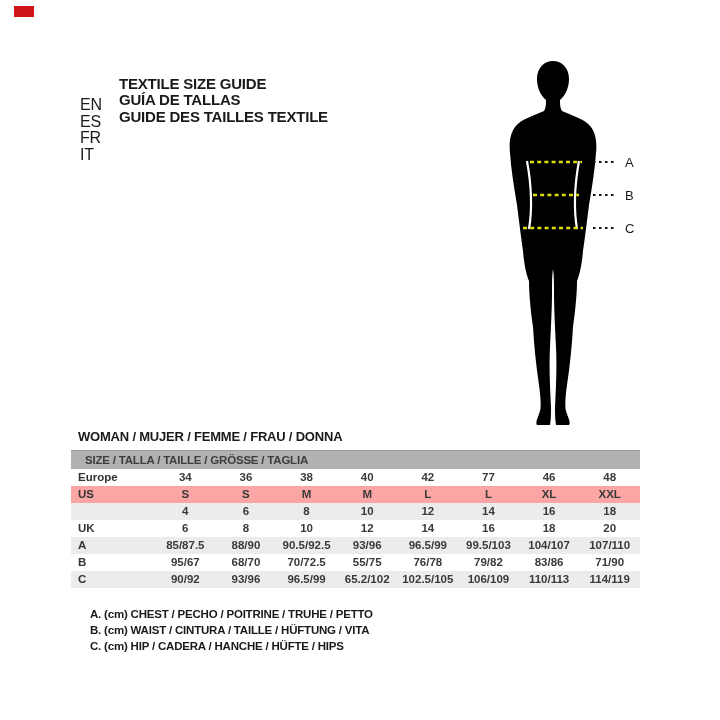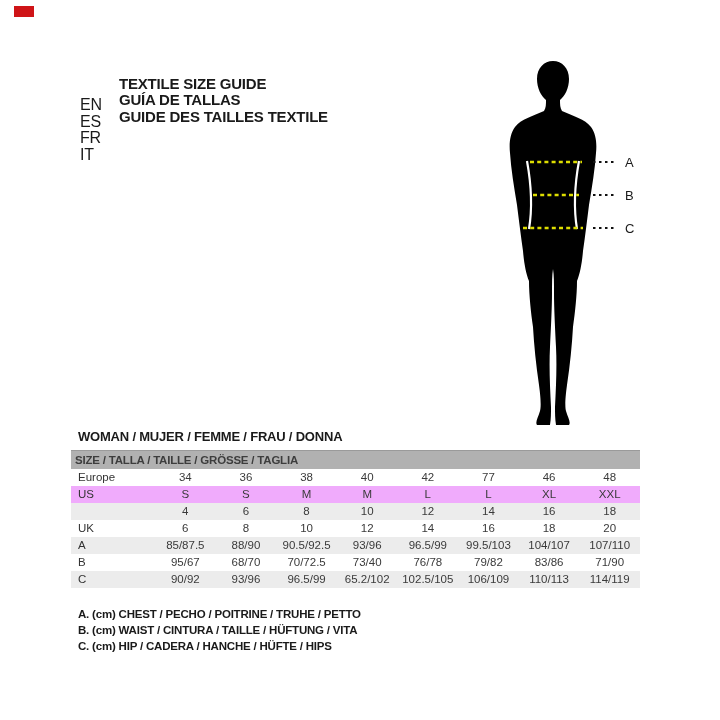--- a/index.html
+++ b/index.html
@@ -12,29 +12,29 @@
   .lang-code{width:39px;font-size:16px;font-weight:normal;letter-spacing:-0.2px;margin-top:44px;}
   .lang-label{font-size:15px;font-weight:bold;letter-spacing:-0.2px;white-space:nowrap;}
   
   .figure{position:absolute;left:495px;top:55px;width:160px;height:380px;}
   .figure text{font-family:"Liberation Sans",sans-serif;font-size:13px;fill:#1a1a1a;}
   
   .section-title{position:absolute;left:78px;top:429px;font-size:13px;font-weight:bold;
                  letter-spacing:-0.2px;white-space:nowrap;}
   
   .size-table{position:absolute;left:71px;top:450px;width:569px;font-size:11.5px;}
-  .table-header{height:18px;line-height:18px;padding-left:4px;font-weight:bold;
+  .table-header{height:18px;line-height:18px;padding-left:14px;font-weight:bold;
                 letter-spacing:-0.2px;color:#3d3d3d;border-top:1px solid #9a9a9a;}
-  .t-row{display:flex;height:17px;line-height:17px;}
+  .t-row{display:flex;height:17px;line-height:17px;font-weight:bold;}
   .t-label{width:84px;padding-left:7px;box-sizing:border-box;color:#333;}
   .t-cell{flex:1;text-align:center;color:#3a3a3a;}
   
   .notes{position:absolute;left:78px;top:606px;}
   .note-line{height:16px;line-height:16px;font-size:11.5px;font-weight:bold;
-             letter-spacing:-0.2px;white-space:nowrap;}
+             letter-spacing:-0.2px;white-space:nowrap;margin-left:12px;}
 </style>
 </head>
 <body>
 
 <div class="canvas">
 
   <div class="brand-mark" style="background: rgb(207, 20, 23);"></div>
 
   <div class="languages">
       <div class="lang-row">
@@ -96,21 +96,21 @@
           <div class="t-label">Europe</div>
           <div class="t-cell">34</div>
           <div class="t-cell">36</div>
           <div class="t-cell">38</div>
           <div class="t-cell">40</div>
           <div class="t-cell">42</div>
           <div class="t-cell">77</div>
           <div class="t-cell">46</div>
           <div class="t-cell">48</div>
         </div>
-        <div class="t-row" style="background: #f0abfc;">
+        <div class="t-row" style="background: #fca5a5;">
           <div class="t-label">US</div>
           <div class="t-cell">S</div>
           <div class="t-cell">S</div>
           <div class="t-cell">M</div>
           <div class="t-cell">M</div>
           <div class="t-cell">L</div>
           <div class="t-cell">L</div>
           <div class="t-cell">XL</div>
           <div class="t-cell">XXL</div>
         </div>
@@ -145,21 +145,21 @@
           <div class="t-cell">96.5/99</div>
           <div class="t-cell">99.5/103</div>
           <div class="t-cell">104/107</div>
           <div class="t-cell">107/110</div>
         </div>
         <div class="t-row">
           <div class="t-label">B</div>
           <div class="t-cell">95/67</div>
           <div class="t-cell">68/70</div>
           <div class="t-cell">70/72.5</div>
-          <div class="t-cell">73/40</div>
+          <div class="t-cell">55/75</div>
           <div class="t-cell">76/78</div>
           <div class="t-cell">79/82</div>
           <div class="t-cell">83/86</div>
           <div class="t-cell">71/90</div>
         </div>
         <div class="t-row" style="background: rgb(236, 236, 236);">
           <div class="t-label">C</div>
           <div class="t-cell">90/92</div>
           <div class="t-cell">93/96</div>
           <div class="t-cell">96.5/99</div>

